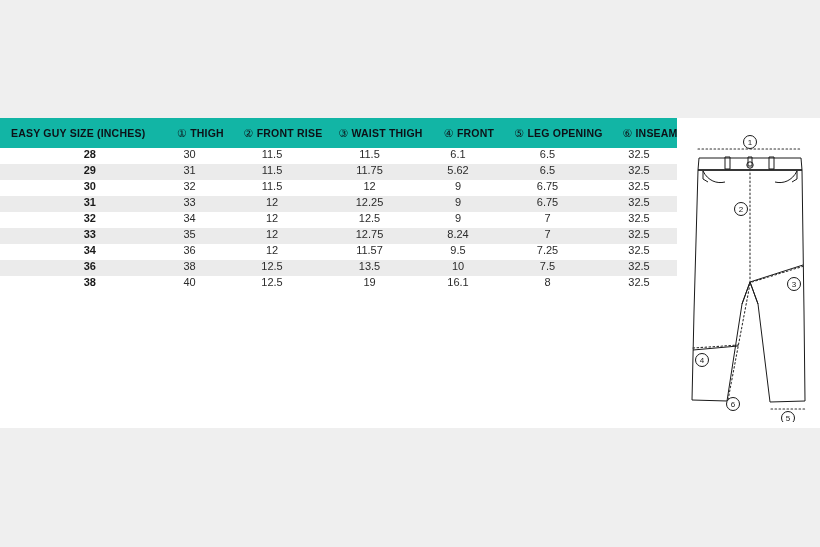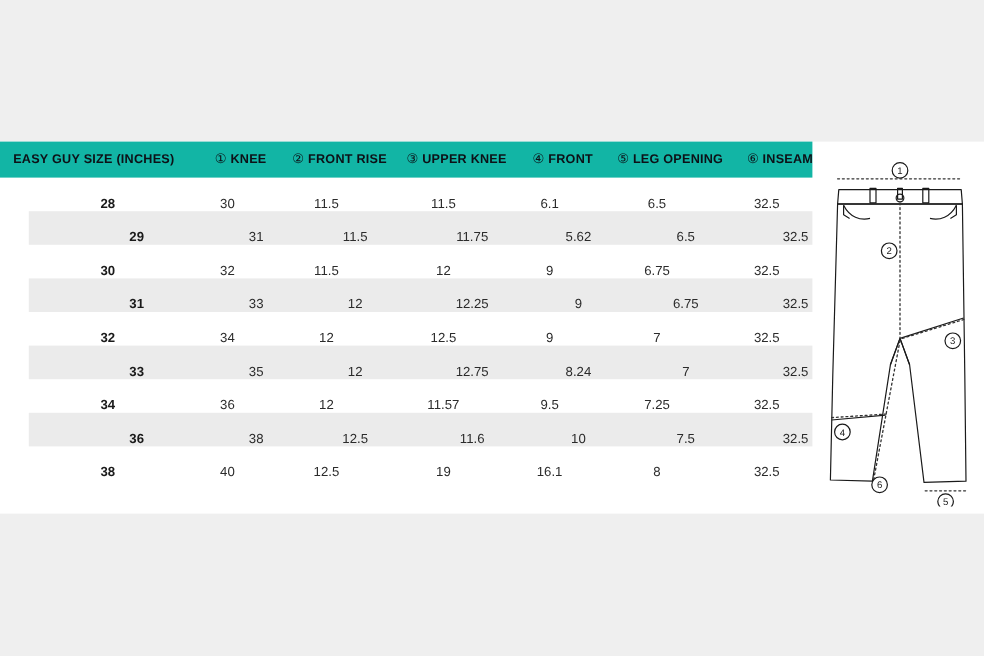--- a/index.html
+++ b/index.html
@@ -37,24 +37,24 @@
     justify-content:flex-start;
     padding-left:11px;
   }
   .circ{
     font-size:11px;
     font-weight:normal;
     line-height:1;
     position:relative;top:.5px;
   }
   .row{
-    display:flex;align-items:flex-end;
-    height:28px;
-  }
-  .row.alt{background:#ebebeb;margin-left:24px;}
+    display:flex;align-items:flex-start;
+    height:16px;
+  }
+  .row.alt{background:#ebebeb;}
   .row .td{
     font-size:11px;
     color:#2b2b2b;
     text-align:center;
     white-space:nowrap;
   }
   .row .td.size{
     font-weight:bold;
     color:#1a1a1a;
     text-align:right;
@@ -82,29 +82,29 @@
 <div class="card">
 
   <div class="table">
 
     <div class="thead">
       <div class="th first c0">
         <span>EASY GUY SIZE (INCHES)</span>
       </div>
       <div class="th c1">
         <span class="circ">①</span>
-        <span>KNEE</span>
+        <span>THIGH</span>
       </div>
       <div class="th c2">
         <span class="circ">②</span>
         <span>FRONT RISE</span>
       </div>
       <div class="th c3">
         <span class="circ">③</span>
-        <span>UPPER KNEE</span>
+        <span>WAIST THIGH</span>
       </div>
       <div class="th c4">
         <span class="circ">④</span>
         <span>FRONT</span>
       </div>
       <div class="th c5">
         <span class="circ">⑤</span>
         <span>LEG OPENING</span>
       </div>
       <div class="th c6">
@@ -174,21 +174,21 @@
         <div class="td c2">12</div>
         <div class="td c3">11.57</div>
         <div class="td c4">9.5</div>
         <div class="td c5">7.25</div>
         <div class="td c6">32.5</div>
       </div>
       <div class="row alt">
         <div class="td size c0">36</div>
         <div class="td c1">38</div>
         <div class="td c2">12.5</div>
-        <div class="td c3">11.6</div>
+        <div class="td c3">13.5</div>
         <div class="td c4">10</div>
         <div class="td c5">7.5</div>
         <div class="td c6">32.5</div>
       </div>
       <div class="row">
         <div class="td size c0">38</div>
         <div class="td c1">40</div>
         <div class="td c2">12.5</div>
         <div class="td c3">19</div>
         <div class="td c4">16.1</div>

